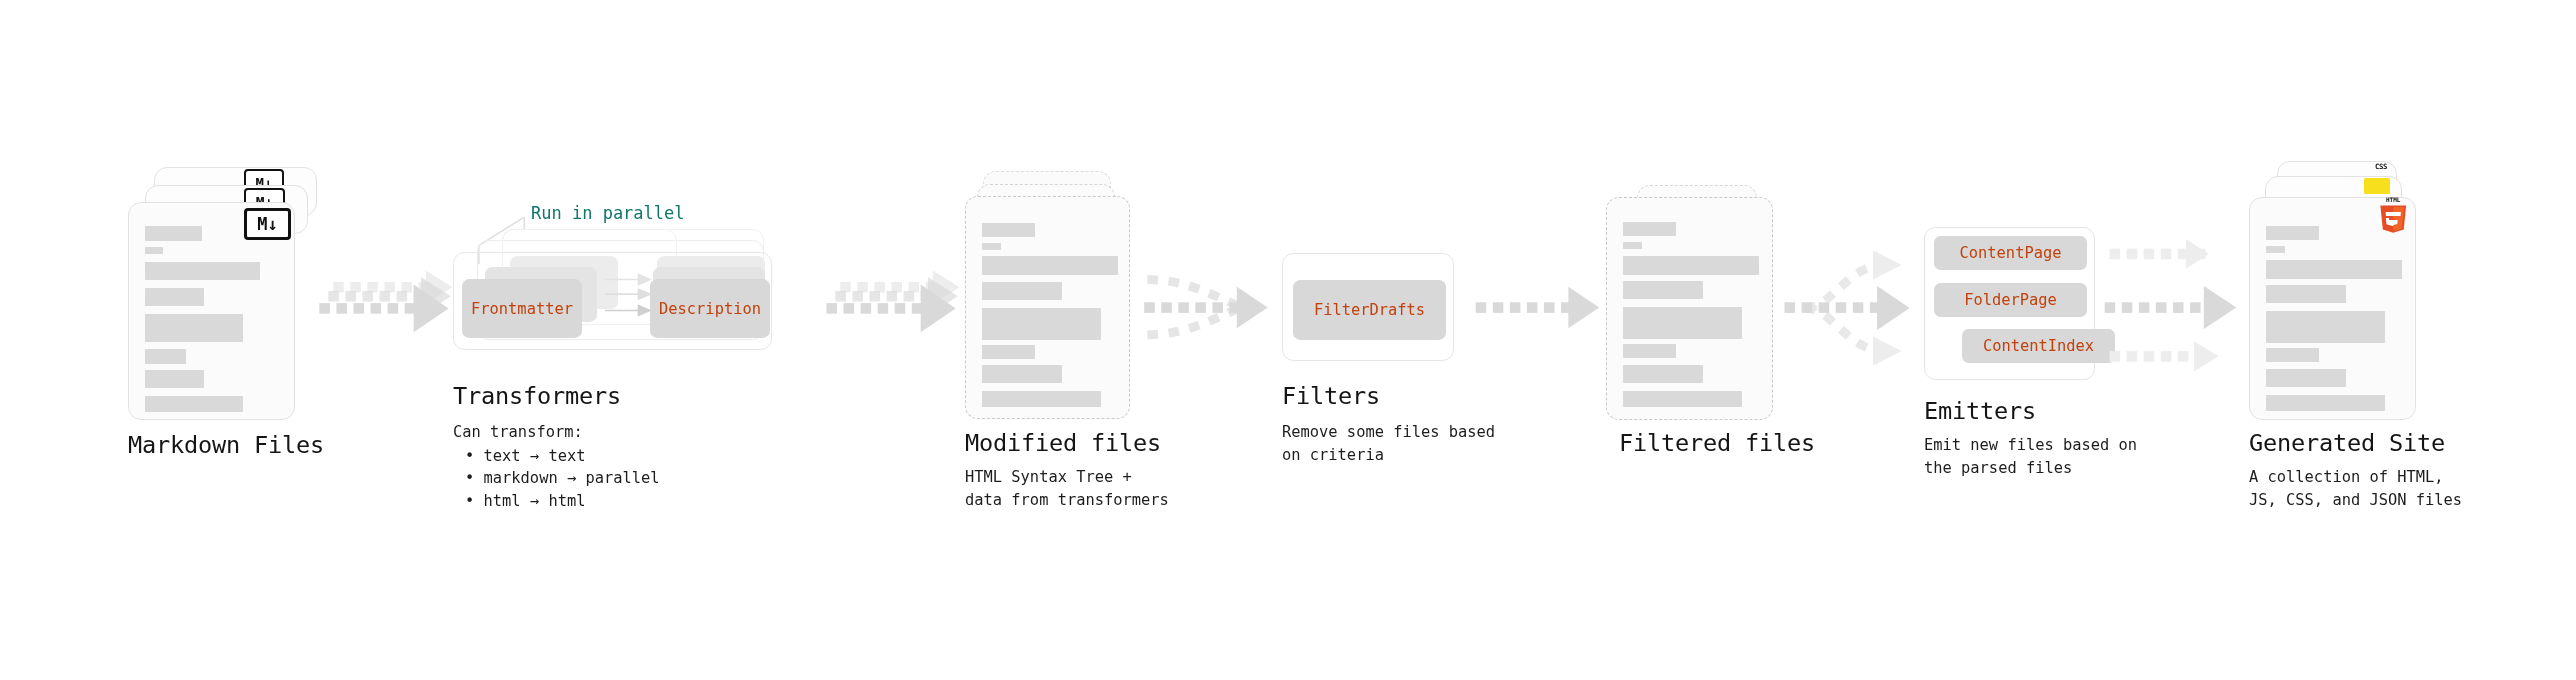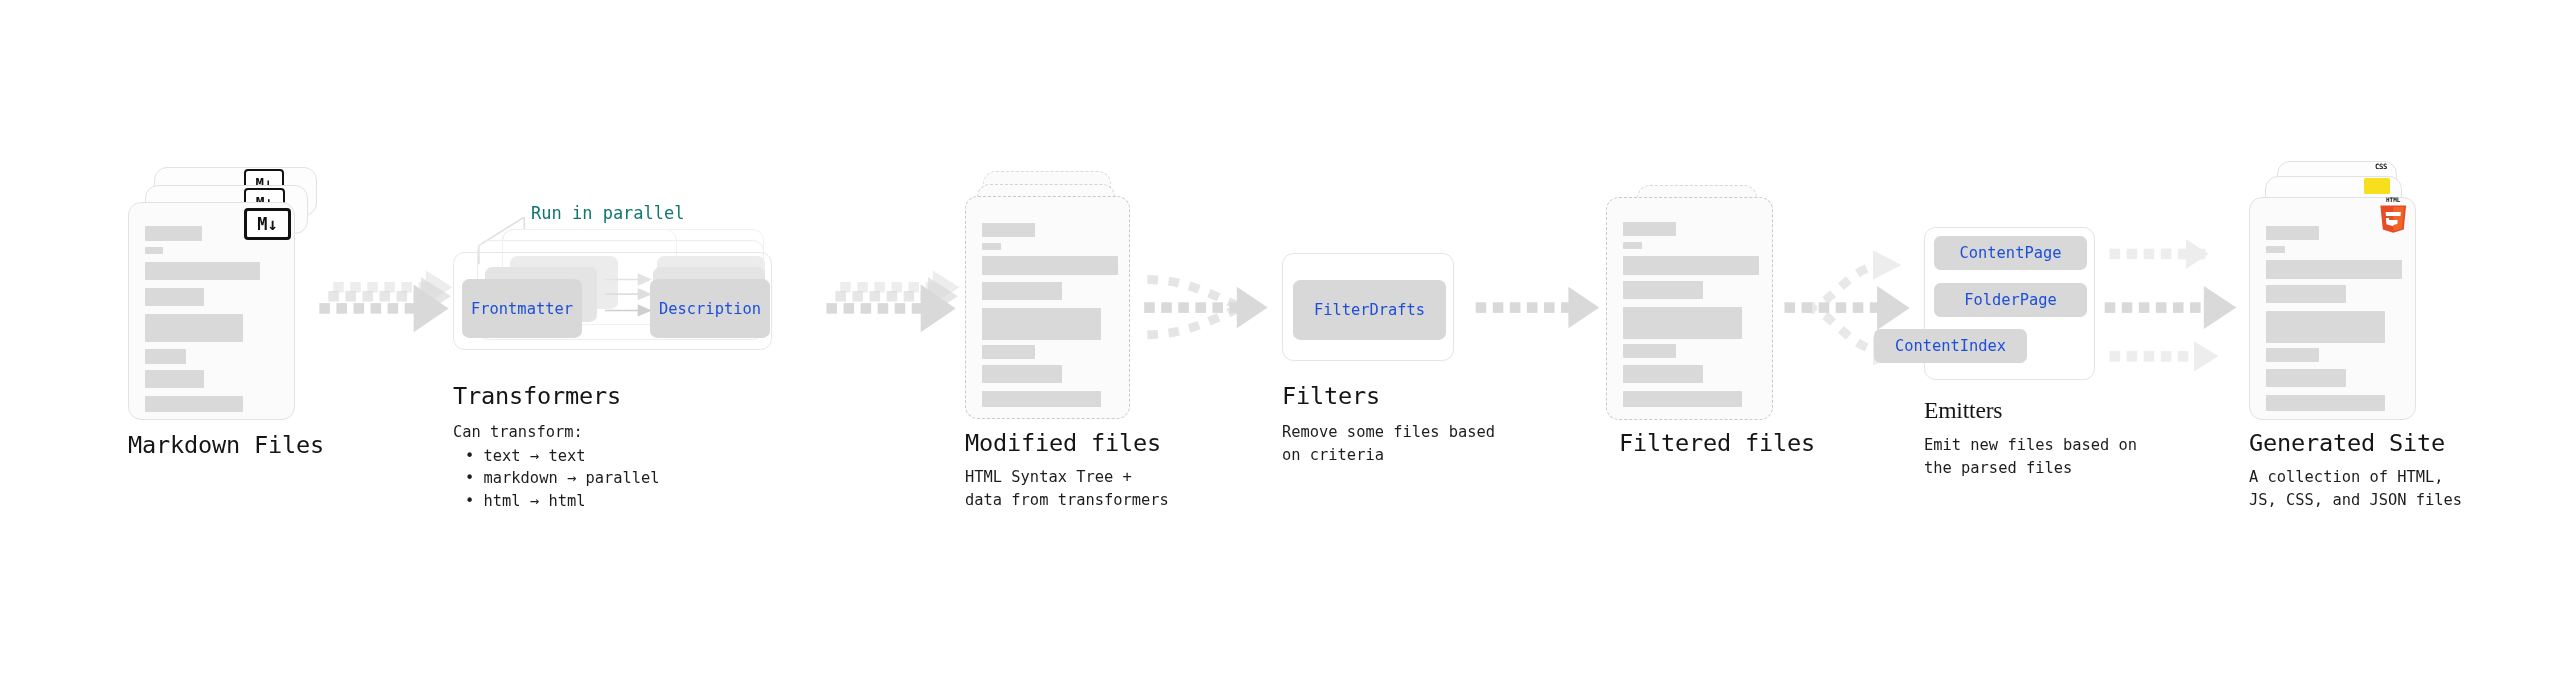--- a/index.html
+++ b/index.html
@@ -102,21 +102,21 @@
     box-sizing: border-box;
   }
   .pill {
     position: absolute;
     background: #d8d8d8;
     border-radius: 7.3px;
     display: flex;
     align-items: center;
     justify-content: center;
     font-size: 15.4px;
-    color: #1d4ed8;
+    color: #c2410c;
     white-space: nowrap;
     box-sizing: border-box;
   }
   .pill.ghost { background: #ececec; color: transparent; }
   .pill.ghost2 { background: #e4e4e4; color: transparent; }
 
   svg.ov { position: absolute; left: 0; top: 0; overflow: visible; }
 </style>
 </head>
 <body>
@@ -346,22 +346,22 @@
       <rect x="2280" y="372" width="13" height="13"></rect>
         <rect x="2301" y="372" width="13" height="13"></rect>
       <path d="M2310 352 L2350 379 L2310 406 Z"></path>
     </g>
   </svg>
 
   <div class="node">
     <div class="stagebox" style="left:1924px; top:227px; width:171px; height:153px;"></div>
     <div class="pill" style="left:1934px; top:236px; width:153px; height:34px; border-radius:6.5px;">ContentPage</div>
     <div class="pill" style="left:1934px; top:283px; width:153px; height:34px; border-radius:6.5px;">FolderPage</div>
-    <div class="pill" style="left:1874px; top:329px; width:153px; height:34px; border-radius:6.5px;">ContentIndex</div>
-    <div class="title" style="left:1924px; top:397px;font-family:Liberation Serif, serif;">Emitters</div>
+    <div class="pill" style="left:1962px; top:329px; width:153px; height:34px; border-radius:6.5px;">ContentIndex</div>
+    <div class="title" style="left:1924px; top:397px;">Emitters</div>
     <div class="subtitle" style="left:1924px; top:434px;">Emit new files based on
 the parsed files</div>
   </div>
 
   <svg class="ov" width="2576" height="681" viewBox="0 0 3170 838">
 
     <g fill="#ededed">
       <rect x="2596" y="306" width="13" height="13"></rect>
         <rect x="2617" y="306" width="13" height="13"></rect>
       <rect x="2638" y="306" width="13" height="13"></rect>

